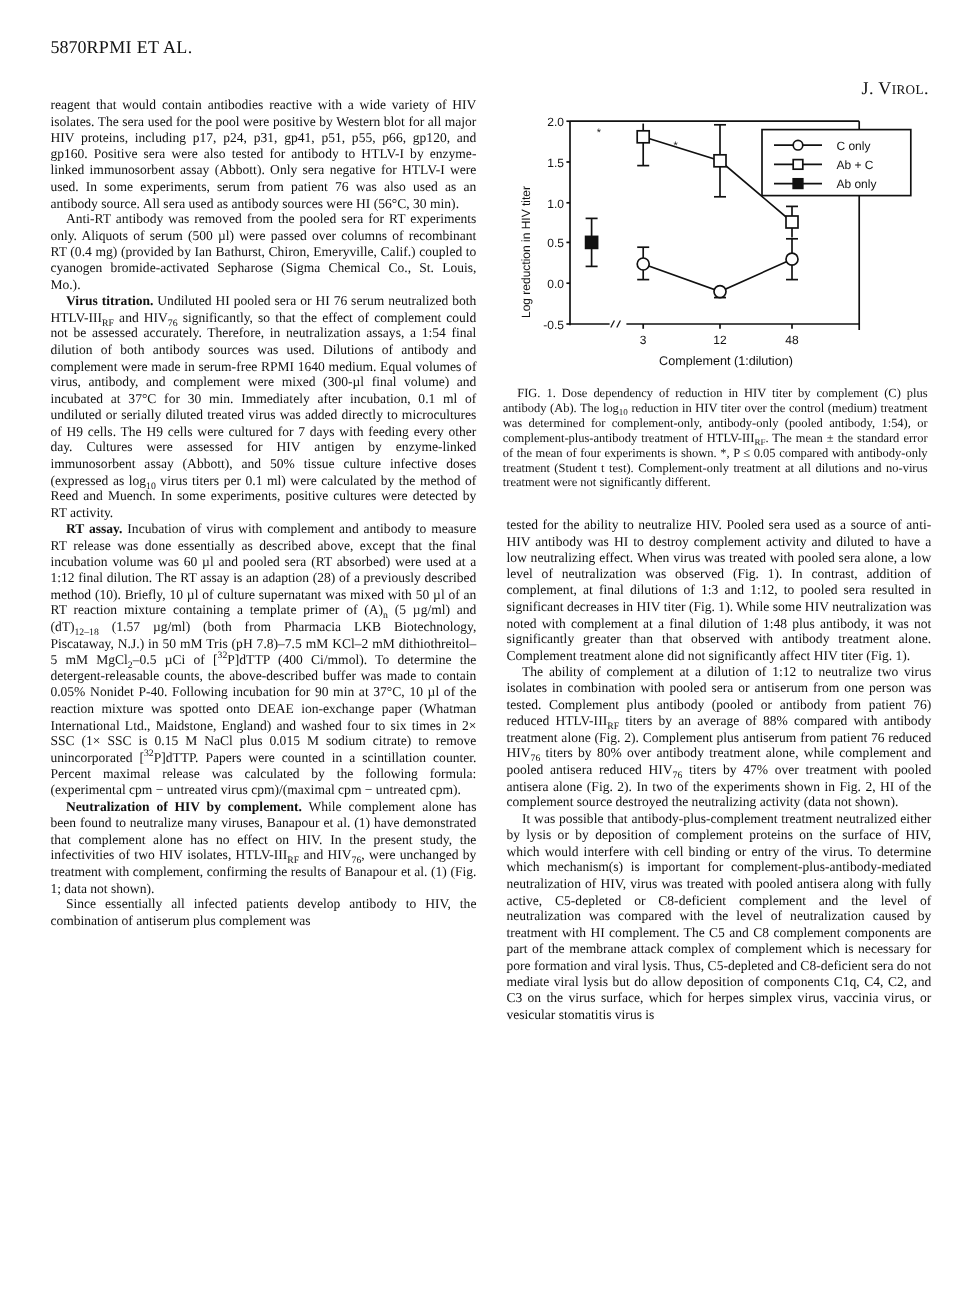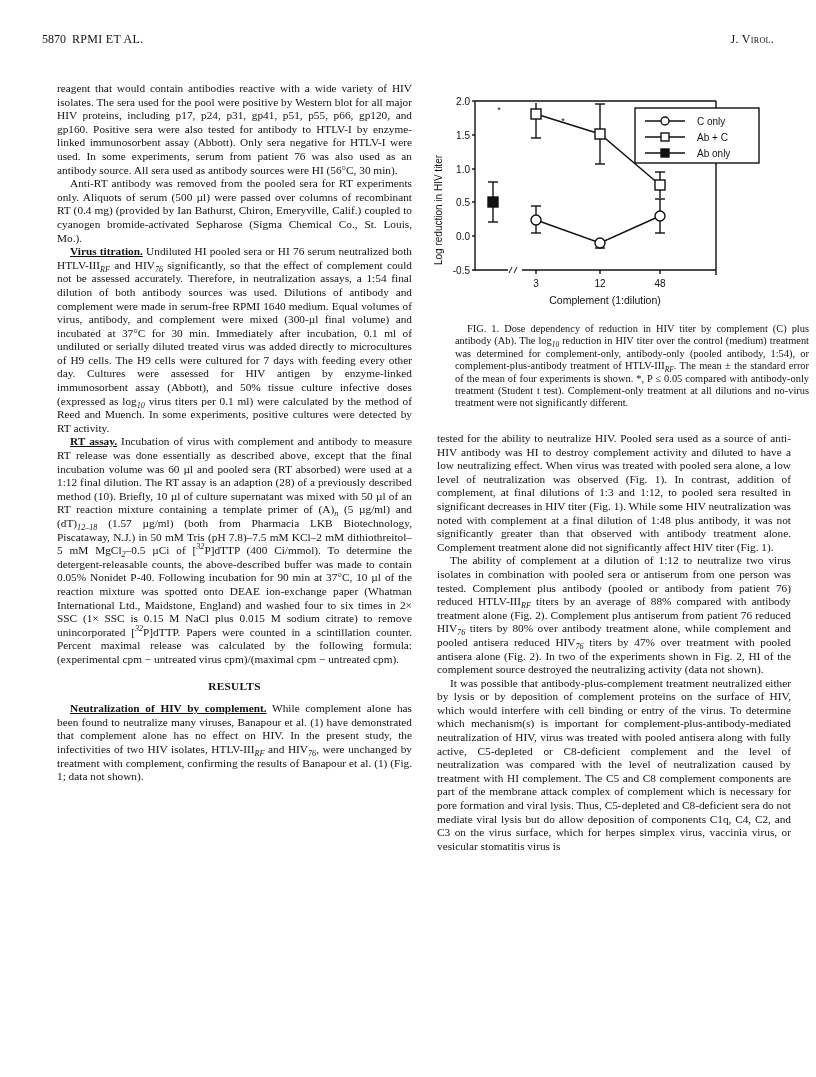--- a/index.html
+++ b/index.html
@@ -1,51 +1,51 @@
 <!DOCTYPE html>
 <html><head>
 <meta charset="utf-8">
 <style>
   html, body { margin: 0; padding: 0; background: #ffffff; }
   body { width: 816px; height: 1077px; position: relative; overflow: hidden;
          font-family: "Liberation Serif", "DejaVu Serif", serif; color: #111; }
   .header { position: absolute; top: 32px; left: 42px; right: 42px; height: 16px;
-            font-size: 12px; text-decoration: underline; }
+            font-size: 15px; text-decoration: underline; }
   .header .pg { position: absolute; left: 0; }
   .header .auth { position: absolute; left: 30px; letter-spacing: 0.3px; }
-  .header .jn { position: absolute; right: 0; font-variant: small-caps; letter-spacing: 0.3px; }
-  .col { position: absolute; font-size: 11.3px; line-height: 13.6px; text-align: justify; margin-left: 15px; }
+  .header .jn { position: absolute; right: 0; font-variant: small-caps; letter-spacing: 0.3px; margin-top: 34px; }
+  .col { position: absolute; font-size: 11.3px; line-height: 13.6px; text-align: justify; }
   .col-left { left: 42px; top: 82px; width: 355px; }
-  .col-right-top { left: 440px; top: 323px; width: 354px; }
+  .col-right-top { left: 419px; top: 323px; width: 354px; }
   .col-right-bot { left: 422px; top: 432px; width: 354px; }
   .col p { margin: 0; text-indent: 13px; }
   .col p.noindent { text-indent: 0; }
-  .b { font-weight: bold; text-decoration: underline; }
+  .b { font-weight: bold; }
   .sec { text-align: center; font-weight: bold; margin: 13px 0 9px 0; text-indent: 0; letter-spacing: 0.3px; }
   .caption { font-size: 10.4px; line-height: 12.4px; text-align: justify; }
   .caption p { text-indent: 12px; margin: 0; }
-  sub, sup { font-size: 0.72em; line-height: 0; font-style: italic; }
+  sub, sup { font-size: 0.72em; line-height: 0; }
   .chart { position: absolute; left: 430px; top: 90px; width: 330px; height: 230px; text-decoration: underline; }
 </style>
 </head>
 <body>
 
 <div class="header">
   <span class="pg">5870</span>
   <span class="auth">RPMI ET AL.</span>
   <span class="jn">J. Virol.</span>
 </div>
 
 <div class="col col-left">
   <p class="noindent">reagent that would contain antibodies reactive with a wide variety of HIV isolates. The sera used for the pool were positive by Western blot for all major HIV proteins, including p17, p24, p31, gp41, p51, p55, p66, gp120, and gp160. Positive sera were also tested for antibody to HTLV-I by enzyme-linked immunosorbent assay (Abbott). Only sera negative for HTLV-I were used. In some experiments, serum from patient 76 was also used as an antibody source. All sera used as antibody sources were HI (56°C, 30 min).</p>
   <p>Anti-RT antibody was removed from the pooled sera for RT experiments only. Aliquots of serum (500 µl) were passed over columns of recombinant RT (0.4 mg) (provided by Ian Bathurst, Chiron, Emeryville, Calif.) coupled to cyanogen bromide-activated Sepharose (Sigma Chemical Co., St. Louis, Mo.).</p>
   <p><span class="b">Virus titration.</span><span> Undiluted HI pooled sera or HI 76 serum neutralized both HTLV-III</span><sub>RF</sub><span> and HIV</span><sub>76</sub><span> significantly, so that the effect of complement could not be assessed accurately. Therefore, in neutralization assays, a 1:54 final dilution of both antibody sources was used. Dilutions of antibody and complement were made in serum-free RPMI 1640 medium. Equal volumes of virus, antibody, and complement were mixed (300-µl final volume) and incubated at 37°C for 30 min. Immediately after incubation, 0.1 ml of undiluted or serially diluted treated virus was added directly to microcultures of H9 cells. The H9 cells were cultured for 7 days with feeding every other day. Cultures were assessed for HIV antigen by enzyme-linked immunosorbent assay (Abbott), and 50% tissue culture infective doses (expressed as log</span><sub>10</sub><span> virus titers per 0.1 ml) were calculated by the method of Reed and Muench. In some experiments, positive cultures were detected by RT activity.</span></p>
   <p><span class="b">RT assay.</span><span> Incubation of virus with complement and antibody to measure RT release was done essentially as described above, except that the final incubation volume was 60 µl and pooled sera (RT absorbed) were used at a 1:12 final dilution. The RT assay is an adaption (28) of a previously described method (10). Briefly, 10 µl of culture supernatant was mixed with 50 µl of an RT reaction mixture containing a template primer of (A)</span><sub>n</sub><span> (5 µg/ml) and (dT)</span><sub>12–18</sub><span> (1.57 µg/ml) (both from Pharmacia LKB Biotechnology, Piscataway, N.J.) in 50 mM Tris (pH 7.8)–7.5 mM KCl–2 mM dithiothreitol–5 mM MgCl</span><sub>2</sub><span>–0.5 µCi of [</span><sup>32</sup><span>P]dTTP (400 Ci/mmol). To determine the detergent-releasable counts, the above-described buffer was made to contain 0.05% Nonidet P-40. Following incubation for 90 min at 37°C, 10 µl of the reaction mixture was spotted onto DEAE ion-exchange paper (Whatman International Ltd., Maidstone, England) and washed four to six times in 2× SSC (1× SSC is 0.15 M NaCl plus 0.015 M sodium citrate) to remove unincorporated [</span><sup>32</sup><span>P]dTTP. Papers were counted in a scintillation counter. Percent maximal release was calculated by the following formula: (experimental cpm − untreated virus cpm)/(maximal cpm − untreated cpm).</span></p>
-  <div class="sec">RESULTS</div>
   <p><span class="b">Neutralization of HIV by complement.</span><span> While complement alone has been found to neutralize many viruses, Banapour et al. (1) have demonstrated that complement alone has no effect on HIV. In the present study, the infectivities of two HIV isolates, HTLV-III</span><sub>RF</sub><span> and HIV</span><sub>76</sub><span>, were unchanged by treatment with complement, confirming the results of Banapour et al. (1) (Fig. 1; data not shown).</span></p>
+  <p>Since essentially all infected patients develop antibody to HIV, the combination of antiserum plus complement was</p>
 </div>
 
 <div class="chart">
   <svg width="330" height="230" viewBox="0 0 330 230">
     <g font-family="Liberation Sans, DejaVu Sans, sans-serif" font-size="10" fill="#111" stroke="none">
       <text x="-120" y="12" transform="rotate(-90)" text-anchor="middle">Log reduction in HIV titer</text>
       <text x="40" y="15" text-anchor="end">2.0</text>
       <text x="40" y="49" text-anchor="end">1.5</text>
       <text x="40" y="83" text-anchor="end">1.0</text>
       <text x="40" y="116" text-anchor="end">0.5</text>

